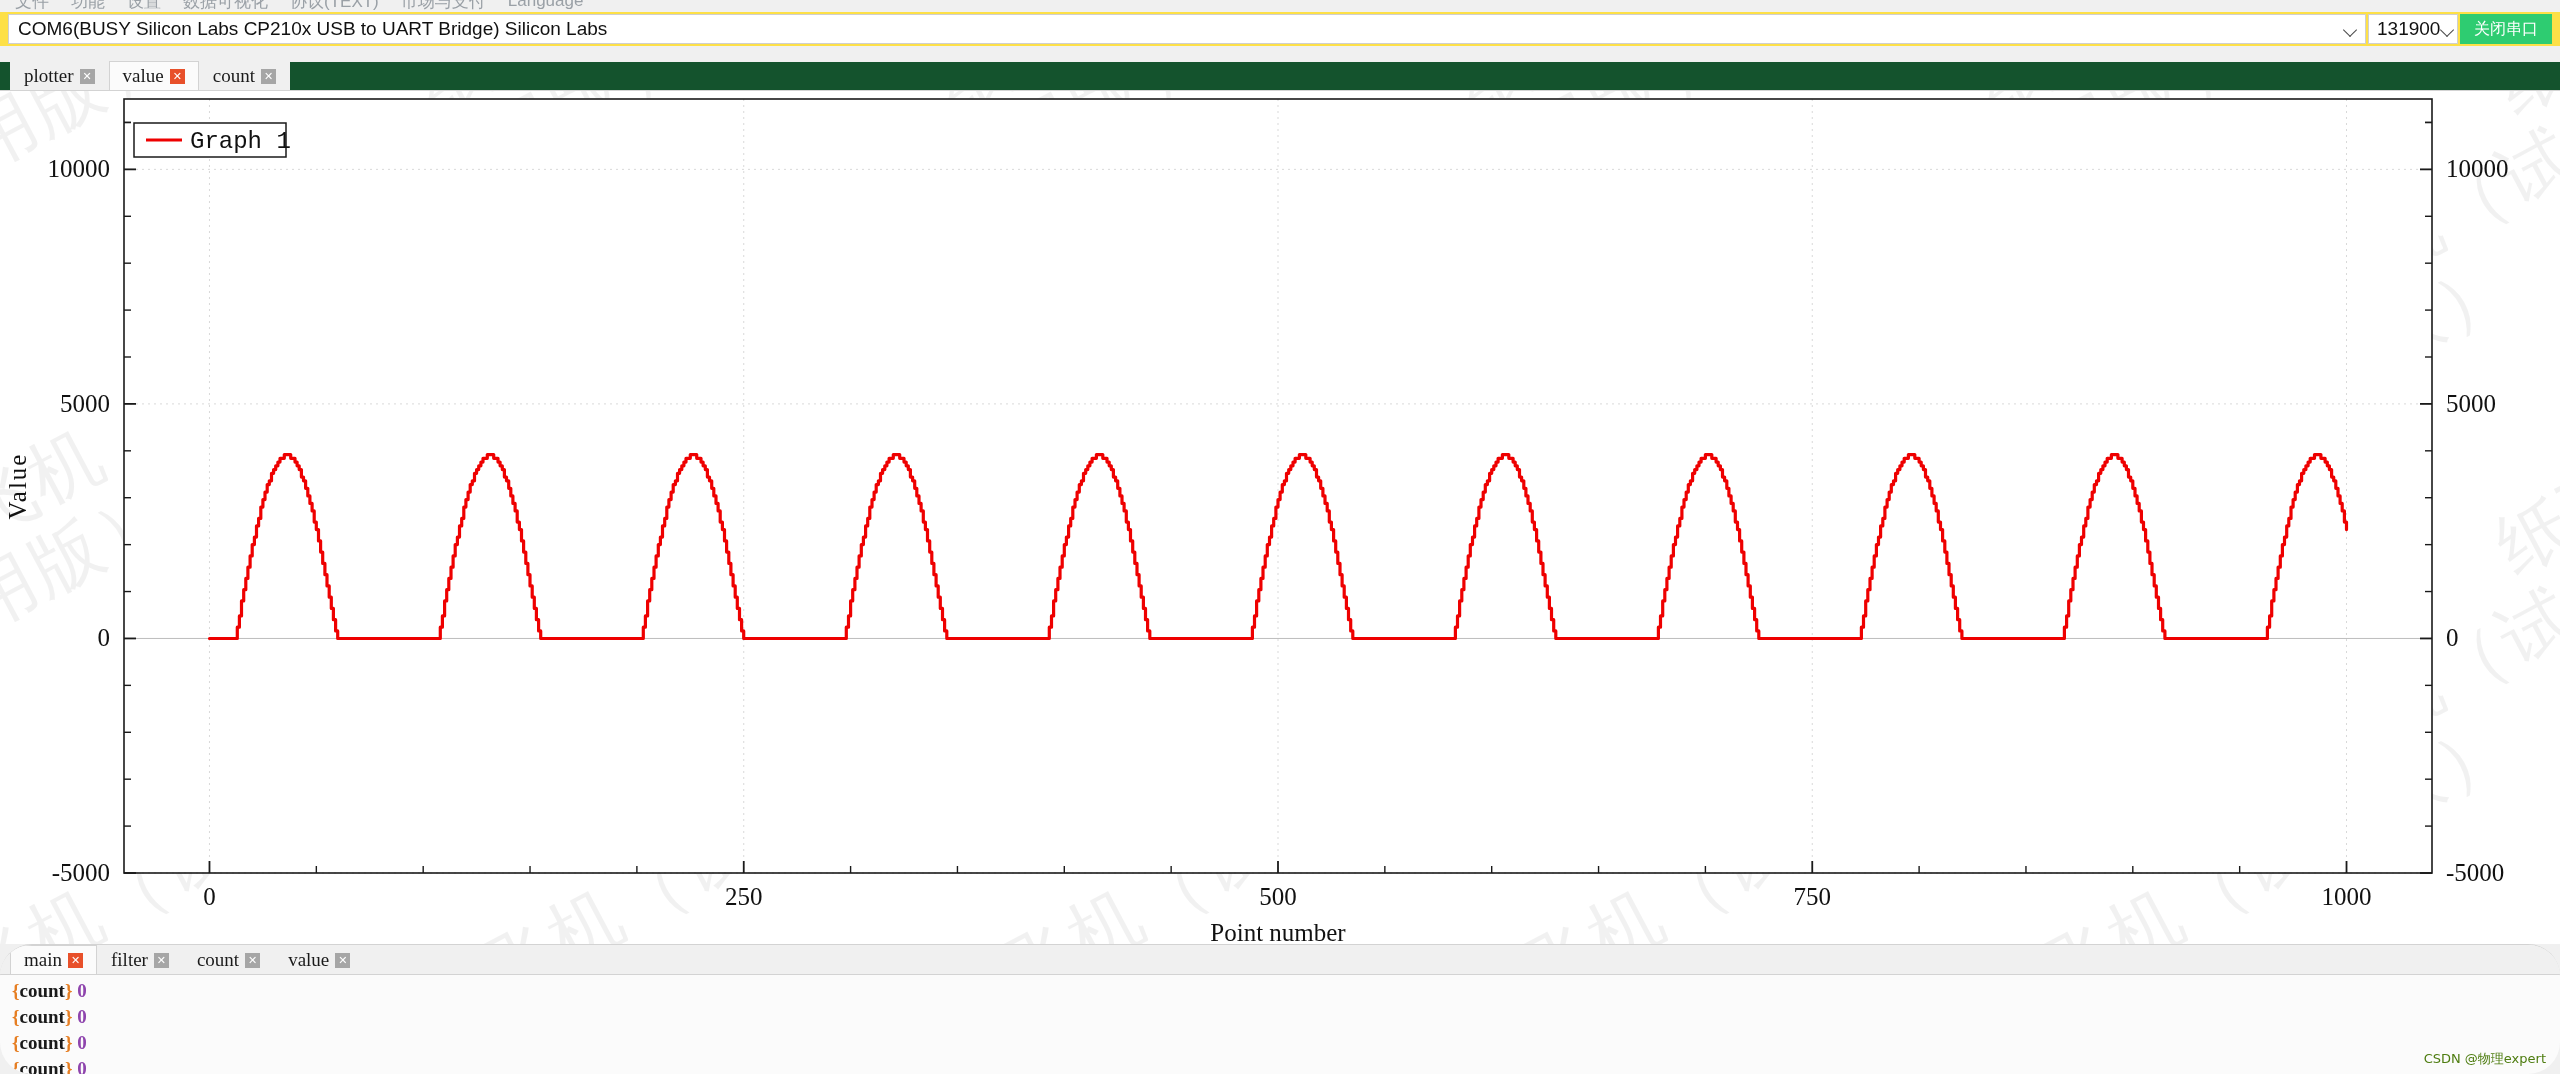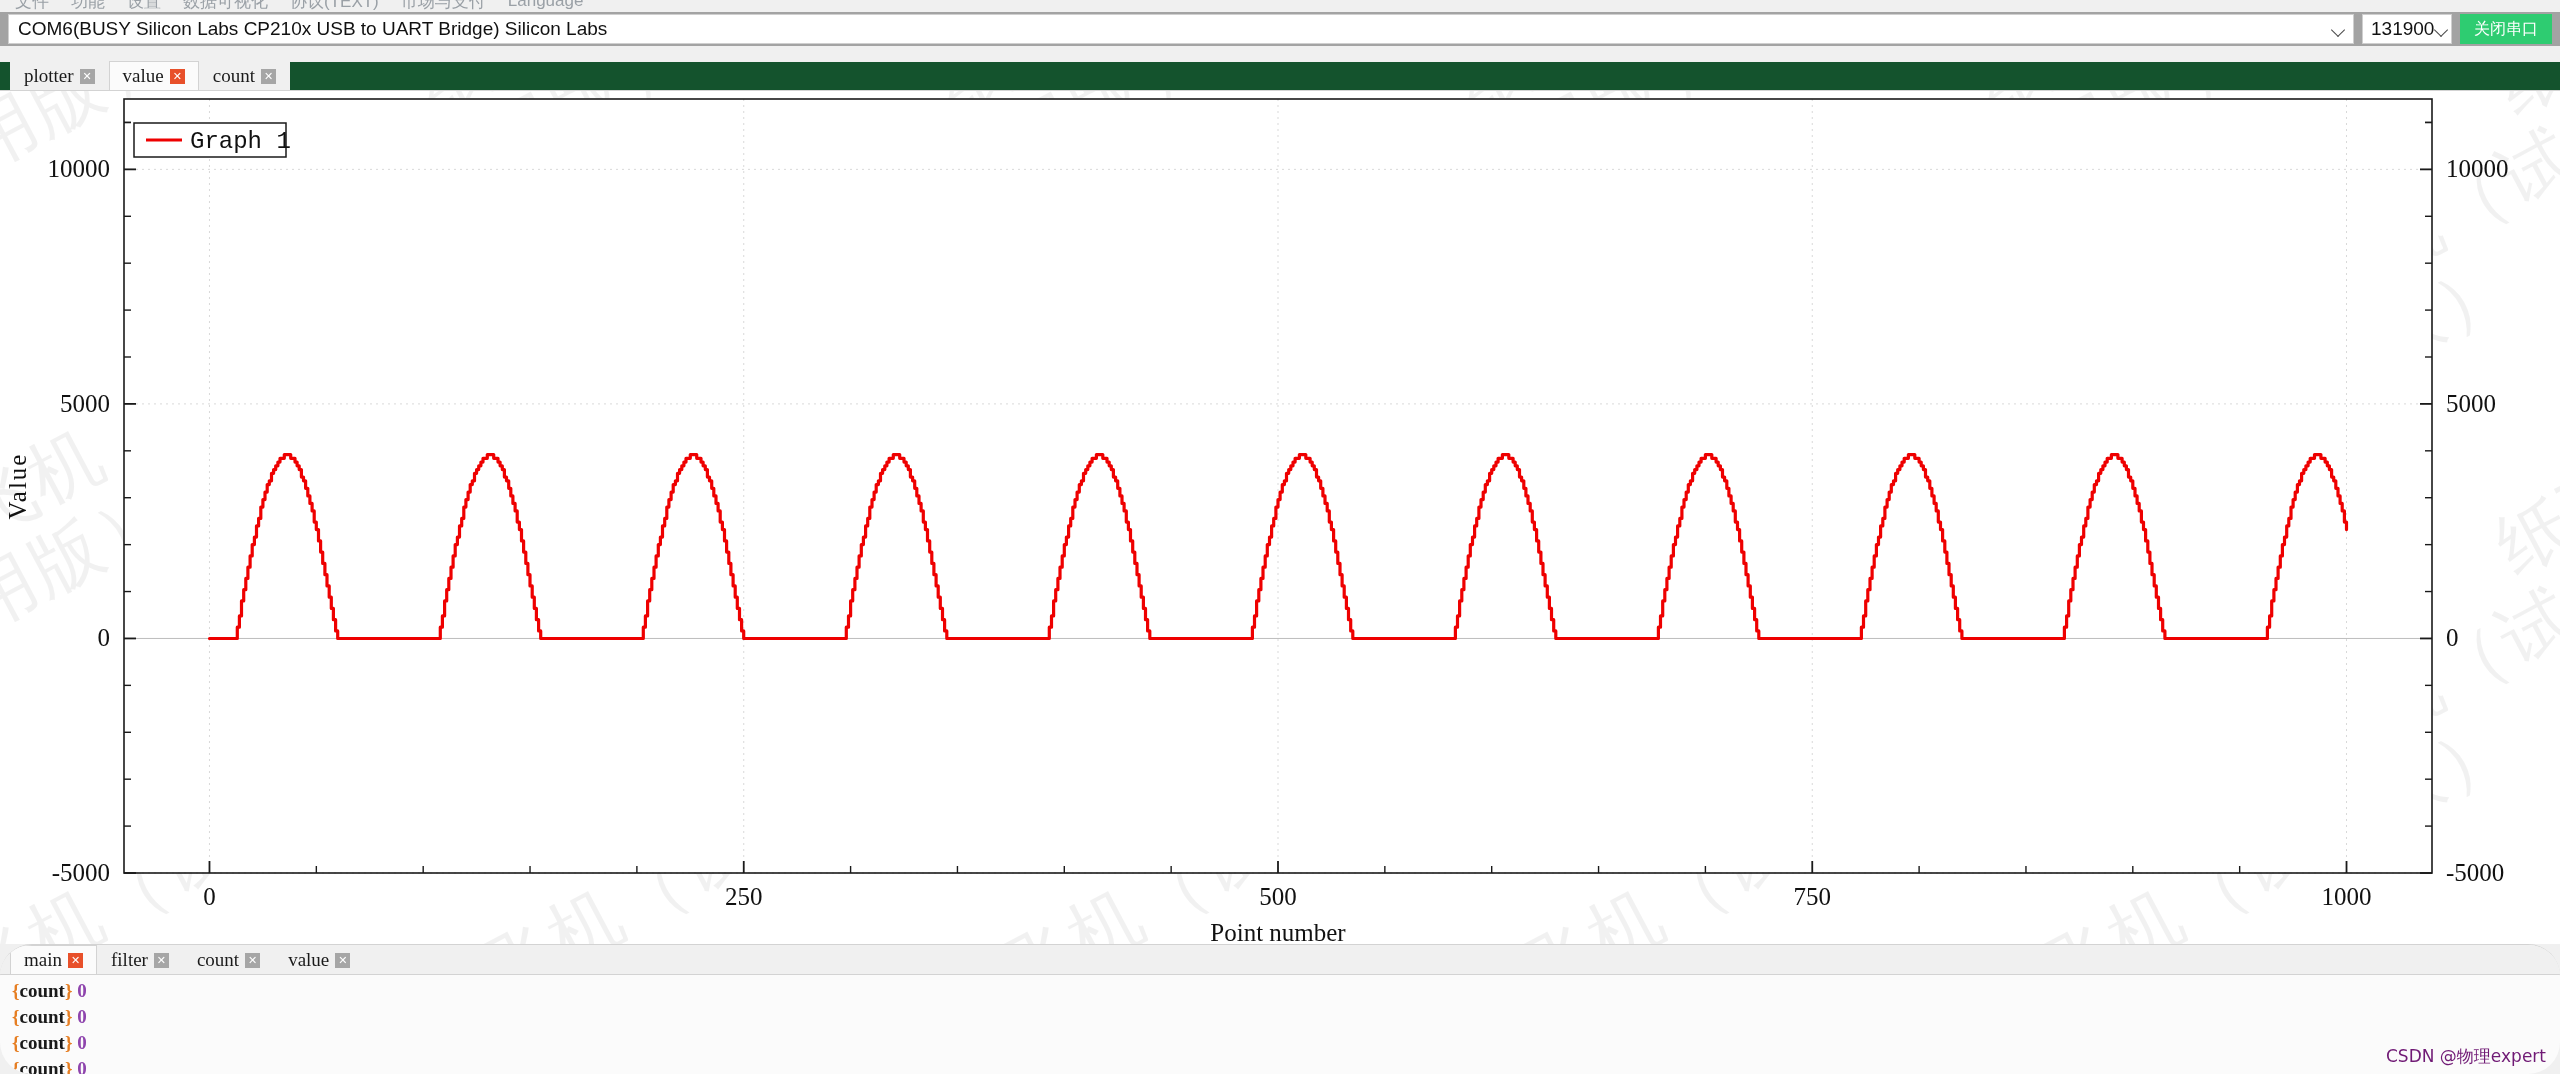--- a/index.html
+++ b/index.html
@@ -33,22 +33,22 @@
     white-space: nowrap;
     font-family: "Liberation Sans", sans-serif;
   }
 
   
   .toolbar {
     position: absolute; left: 0; top: 12px;
     width: 2560px; height: 34px;
     display: flex; align-items: center;
     padding: 0 8px;
-    gap: 8px;
-    background: #a3a3a3;
+    gap: 2px;
+    background: #fde047;
     z-index: 4;
   }
   .port-select {
     flex: 1 1 auto;
     height: 30px;
     background: #ffffff;
     border: 1px solid #cfcfcf;
     display: flex; align-items: center;
     padding: 0 6px 0 9px;
     position: relative;
@@ -185,22 +185,22 @@
     line-height: 26px;
   }
   .logline { white-space: nowrap; font-weight: bold; }
   .brace { color: #e67e22; }
   .key   { color: #1a1a1a; }
   .num   { color: #8e44ad; }
 
   .csdn {
     position: absolute;
     right: 14px; bottom: 6px;
-    font-size: 17px;
-    color: #701a75;
+    font-size: 13px;
+    color: #4d7c0f;
     font-family: "DejaVu Sans", sans-serif;
     z-index: 20;
   }
 </style>
 </head>
 <body>
 
 <div id="app">
 
   <div class="menubar">

